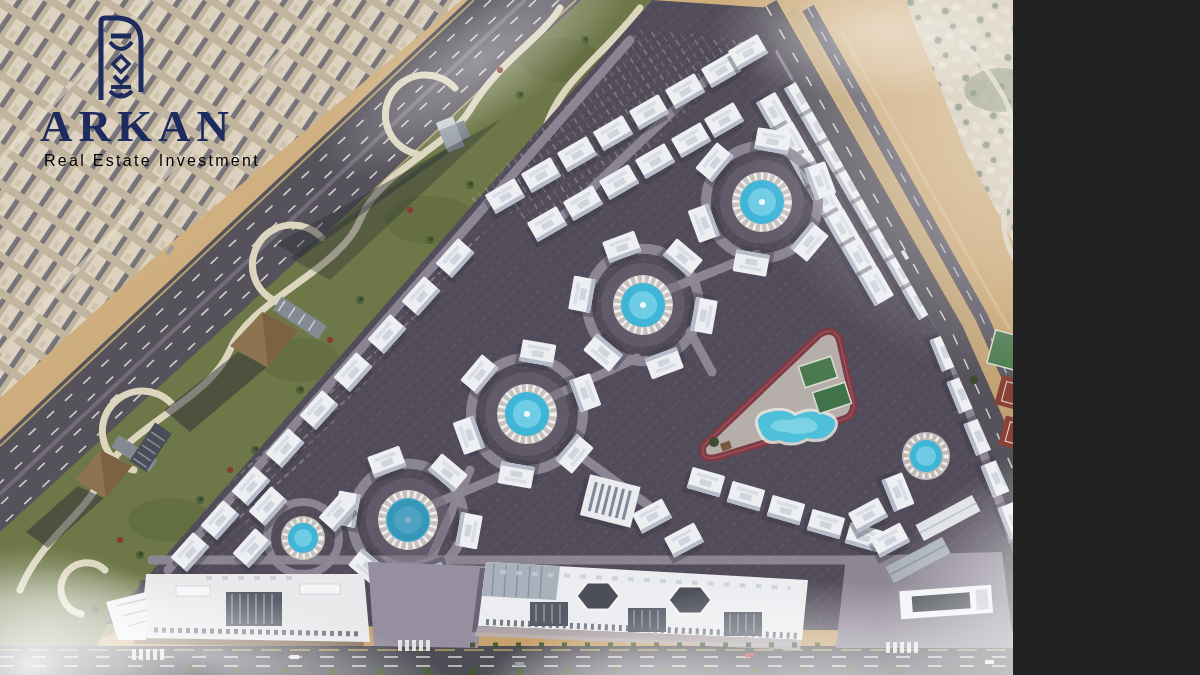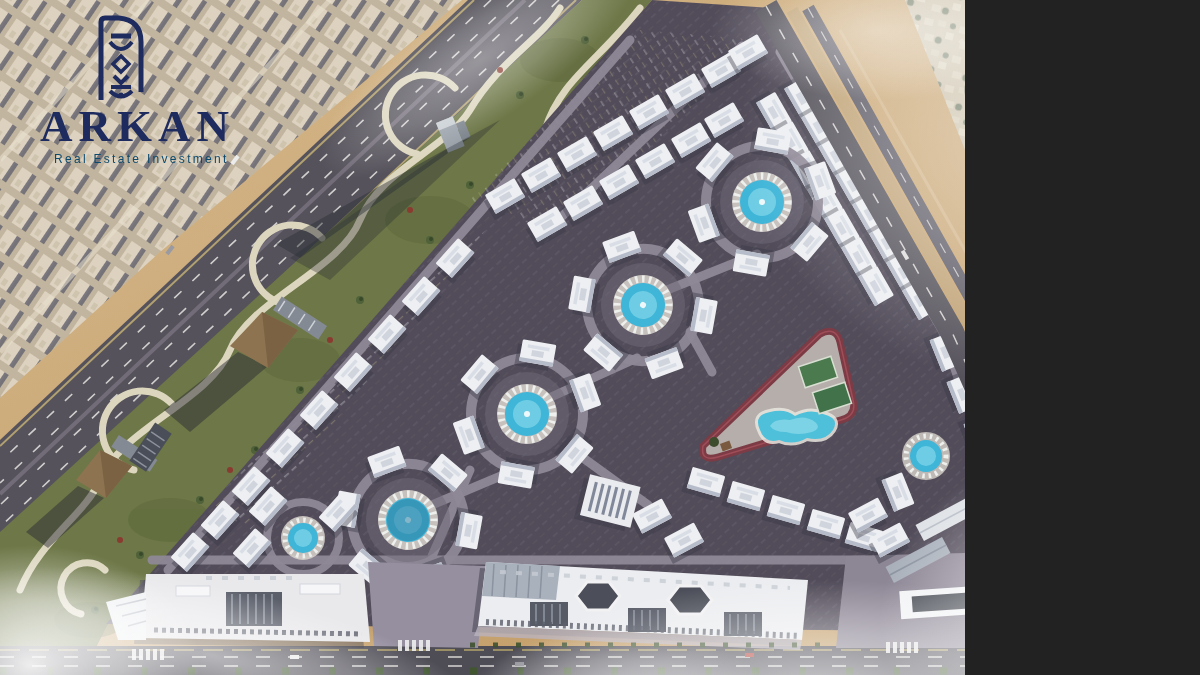--- a/index.html
+++ b/index.html
@@ -1,24 +1,24 @@
 <!DOCTYPE html>
 <html><head>
 <meta charset="utf-8">
 <style>
   html,body{margin:0;padding:0;background:#222;}
   .stage{position:relative;width:965px;height:675px;overflow:hidden;
-         font-family:"Liberation Sans",sans-serif;background:#c9a572;}
+         font-family:"Liberation Sans",sans-serif;background:#c9a572;padding-left:48px;}
   .stage svg.scene{position:absolute;left:0;top:0;display:block;}
   .logo{position:absolute;left:40px;top:12px;width:230px;color:#1d2b5f;user-select:none;}
   .logo-mark{display:block;margin-left:55px;}
   .logo-word{font-family:"Liberation Serif",serif;font-weight:700;font-size:45px;
              letter-spacing:6px;line-height:1;margin-top:4px;color:#1d2b5f;}
-  .logo-sub{font-family:"Liberation Sans",sans-serif;font-size:12px;font-weight:400;
-            letter-spacing:2.3px;margin-top:3px;margin-left:14px;color:#0c4a6e;white-space:nowrap;}
+  .logo-sub{font-family:"Liberation Sans",sans-serif;font-size:16px;font-weight:400;
+            letter-spacing:2.3px;margin-top:3px;margin-left:4px;color:#000000;white-space:nowrap;}
 </style>
 </head>
 <body>
 
 <div class="stage">
 <svg class="scene" width="1200" height="675" viewBox="0 0 1200 675">
 <defs>
   <linearGradient id="sandG" x1="0" y1="0" x2="1" y2="1">
     <stop offset="0" stop-color="#d6ba8e"></stop>
           <stop offset="0.5" stop-color="#c9a572"></stop>

